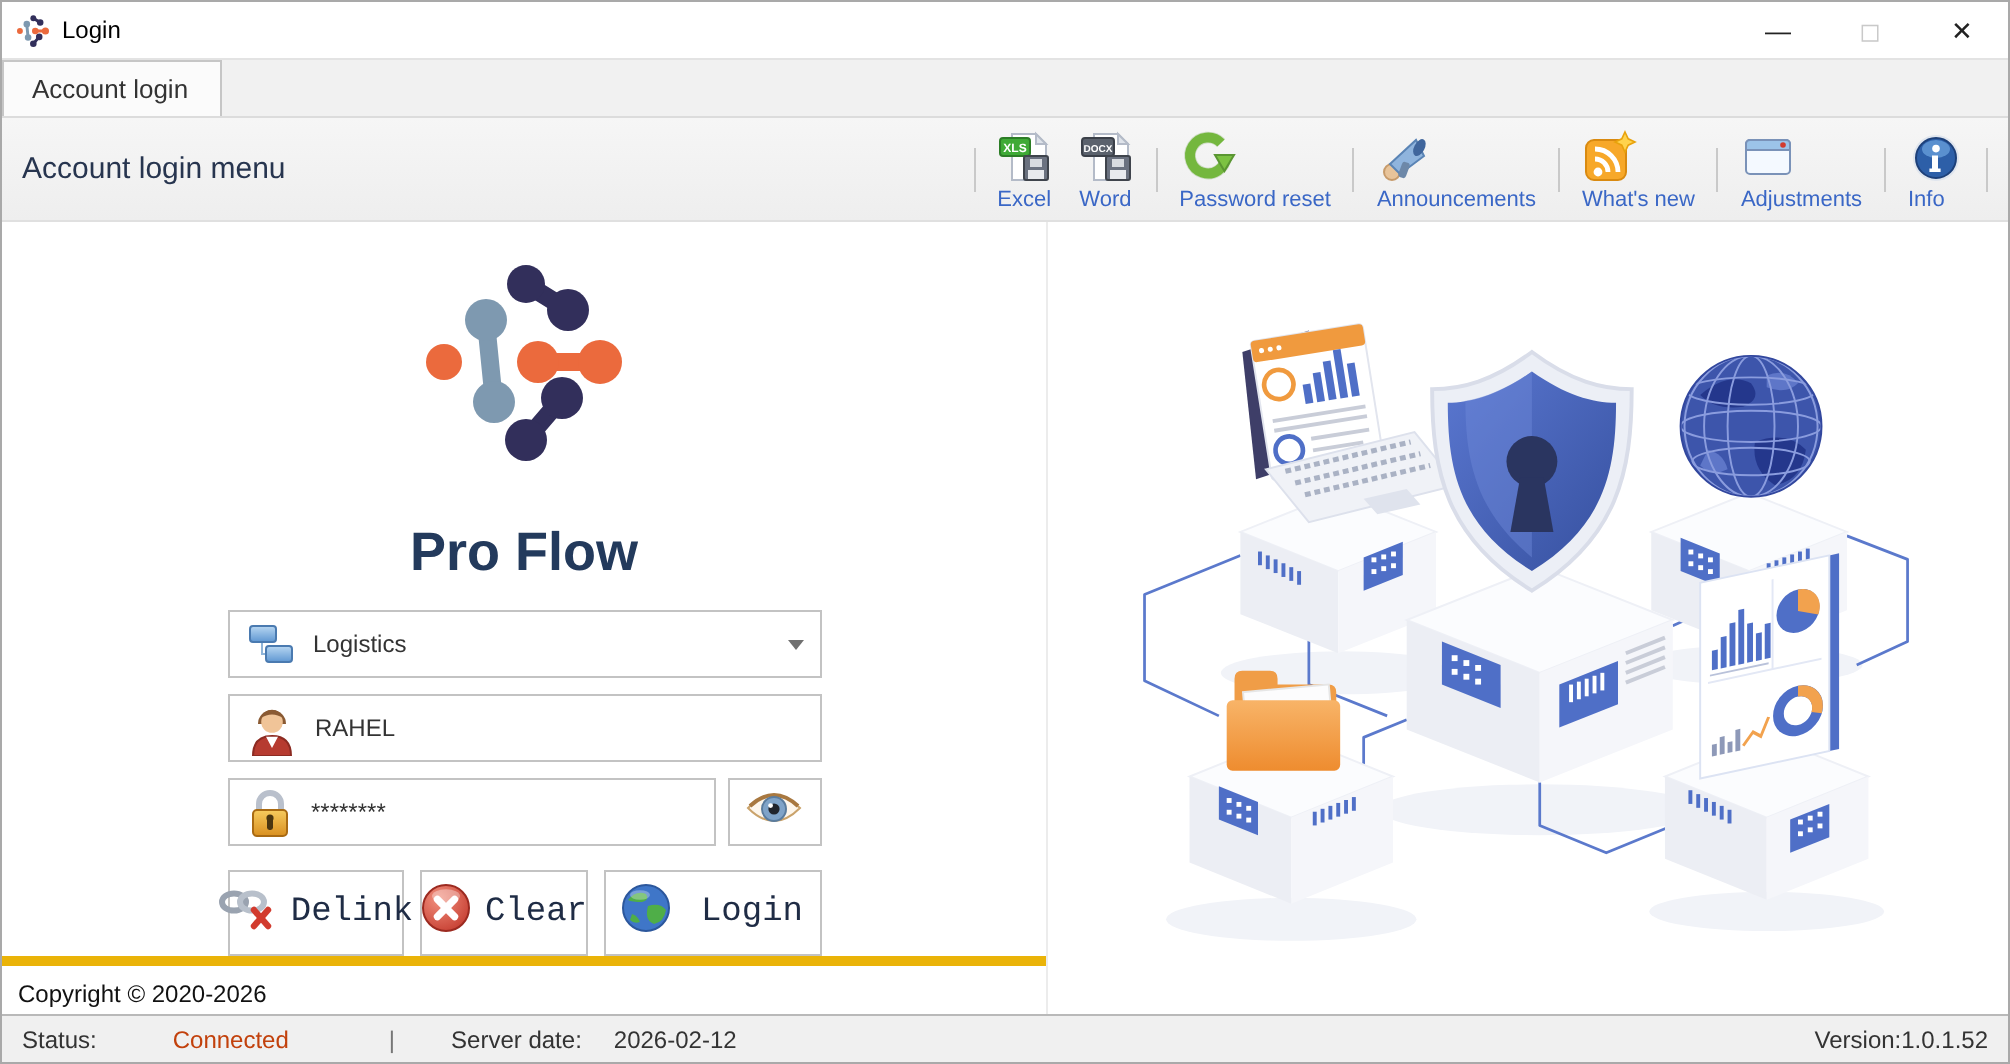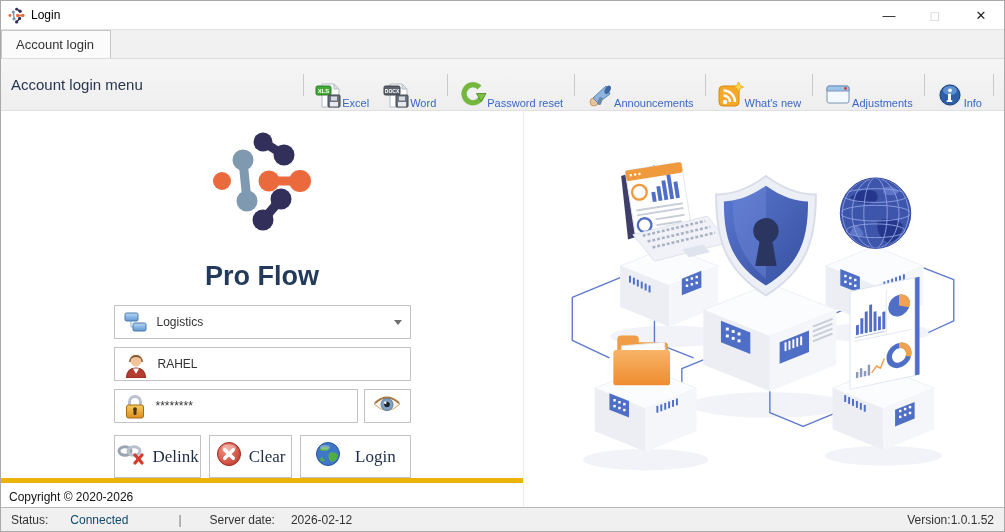--- a/index.html
+++ b/index.html
@@ -20,21 +20,21 @@
   .win-btn.max { color:#c9c9c9; }
   
   .tabstrip { height:29px; background:#f1f1f1; display:flex; align-items:stretch; border-top:1px solid #e3e3e3;}
   .tab { min-width:110px; padding:0 14px; display:flex; align-items:center; font-size:13px; color:#333;
          background:#fbfbfb; border:1px solid #c6c6c6; border-bottom:none; }
   
   .toolbar { height:53px; background:linear-gradient(#f6f6f6,#eeeeee); border-top:1px solid #dcdcdc;
              border-bottom:1px solid #e0e0e0; display:flex; align-items:center; padding:0 6px 0 10px; }
   .menu-title { font-size:15px; color:#27354f; }
   .tb-items { margin-left:auto; display:flex; align-items:center; height:100%; }
-  .tb-item { display:flex; flex-direction:row; align-items:flex-end; justify-content:center;
+  .tb-item { display:flex; flex-direction:column; align-items:flex-start; justify-content:center;
              padding:2px 7px 1px; height:100%; cursor:default; }
   .tb-item .ticon { height:28px; display:flex; align-items:center; }
   .tb-item .tlbl { font-size:11px; color:#3a67c6; margin-top:1px; white-space:nowrap; }
   .tb-sep { width:1px; align-self:center; height:22px; background:#c9c9c9; margin:0 4px; }
   
   .main { height:398px; display:flex; position:relative; }
   .left-panel { width:523px; border-right:1px solid #ececec; display:flex; flex-direction:column; }
   .left-content { flex:1; display:flex; flex-direction:column; align-items:center; padding-top:18px; }
   .logo { width:104px; height:104px; }
   .app-name { font-size:27px; font-weight:bold; color:#233a5c; margin-top:28px; }
@@ -45,31 +45,31 @@
   .combo { position:relative; }
   .combo .arrow { margin-left:auto; width:0; height:0; border-left:4px solid transparent;
                   border-right:4px solid transparent; border-top:5px solid #707070; }
   .pwd-row { display:flex; gap:6px; }
   .pwd-row .field { flex:1; }
   .eye-btn { width:47px; height:34px; border:1px solid #c3c3c3; background:#fff;
              display:flex; align-items:center; justify-content:center; cursor:default; }
   .btn-row { display:flex; gap:8px; margin-top:4px; }
   .btn { height:43px; border:1px solid #c3c3c3; background:#fff; display:flex; align-items:center;
          justify-content:center; gap:7px; font-size:17px; color:#1f2c45; cursor:default;
-         font-family:Liberation Serif, serif; }
+         font-family:Liberation Mono, monospace; }
   .btn-delink { width:88px; }
   .btn-clear  { width:84px; }
   .btn-login  { width:111px; gap:14px; }
   .copyright-bar { border-top:5px solid #eab308; padding:7px 8px 9px; font-size:12px; color:#111; }
   .right-panel { flex:1; display:flex; align-items:center; justify-content:center; }
   
   .statusbar { position:absolute; left:0; right:0; bottom:0; height:24px; background:#f0f0f0;
                border-top:1px solid #b9b9b9; display:flex; align-items:center; font-size:12px;
                color:#333; padding:0 10px; }
-  .sb-status-value { color:#0c4a6e; margin-left:22px; }
+  .sb-status-value { color:#c2410c; margin-left:38px; }
   .sb-sep { color:#777; margin-left:50px; }
   .sb-date-label { margin-left:28px;text-align:right; }
   .sb-date { margin-left:16px; }
   .sb-right { margin-left:auto; display:flex; }
   .sb-version { }
 </style>
 </head>
 <body>
 
 <div class="titlebar">

